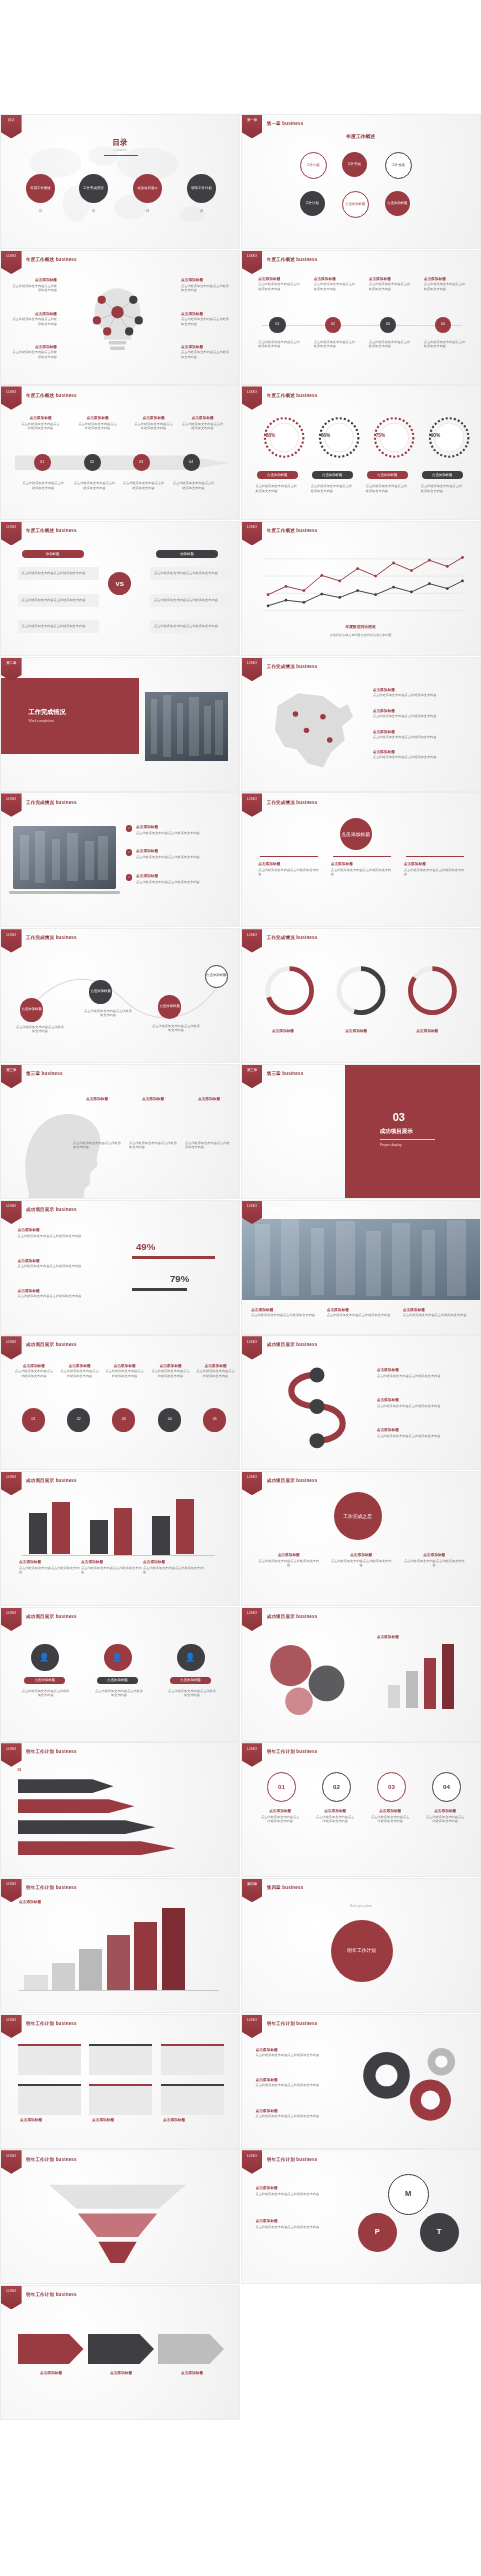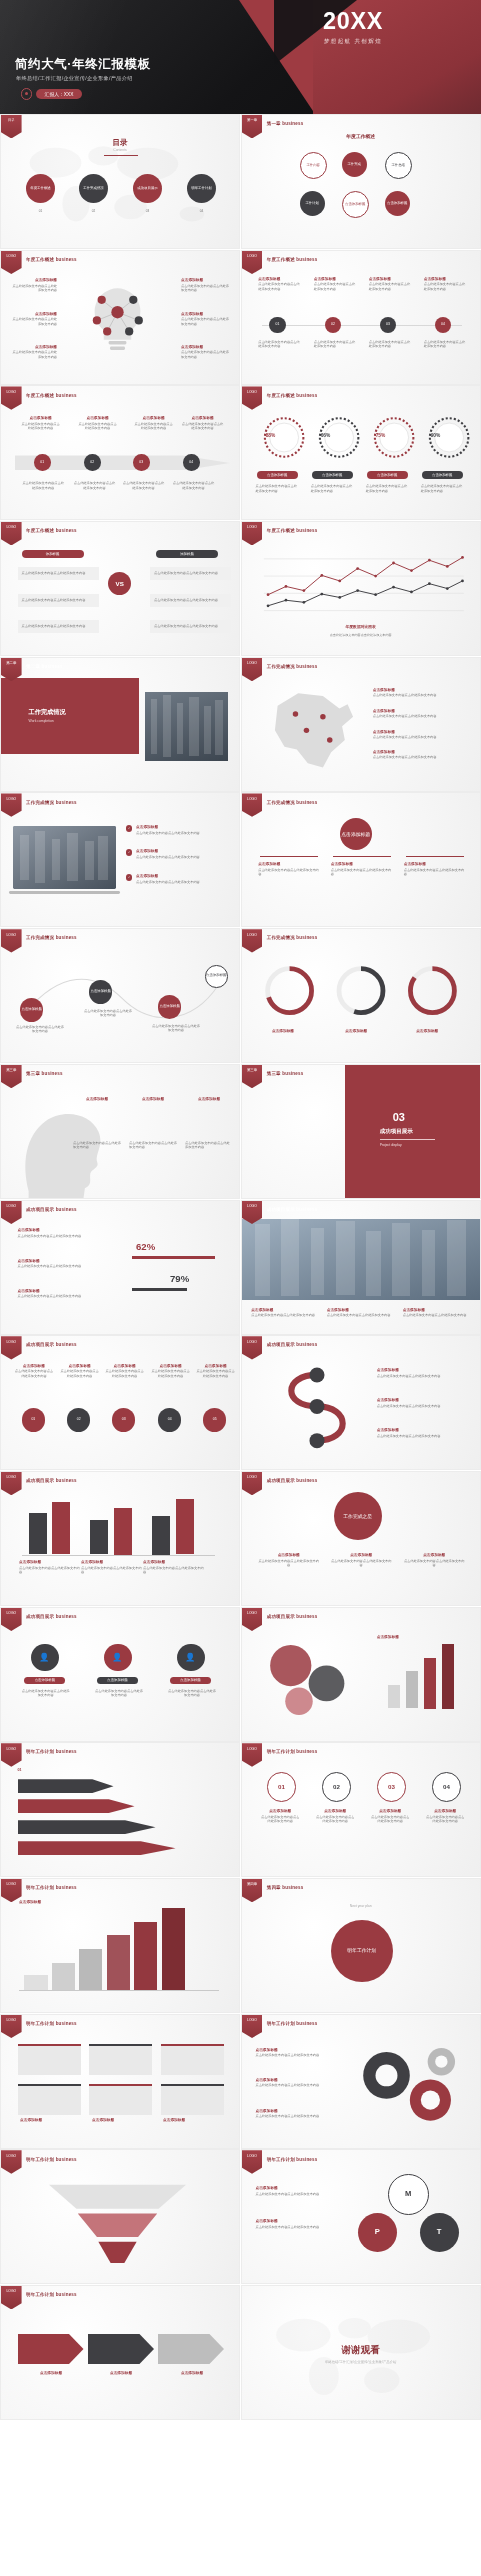--- a/index.html
+++ b/index.html
@@ -62,39 +62,20 @@
   .shape-sq{position:absolute;}
   .tri-arrow{position:absolute;clip-path:polygon(0 0,78% 0,100% 50%,78% 100%,0 100%);}
   .bldg{position:absolute;overflow:hidden;}
   .bldg i{position:absolute;display:block;background:rgba(255,255,255,.16);}
 </style>
 </head>
 <body>
 
 <div id="page">
 
-  <div class="cover">
-    <div class="bg-dark"></div>
-    <div class="tri-red"></div>
-    <div class="tri-red2"></div>
-    <div class="tri-blk"></div>
-    <div class="sheen"></div>
-    <div class="yearbox">
-      <div class="year">20XX</div>
-      <div class="slogan">梦想起航 共创辉煌</div>
-    </div>
-    <div class="maintitle">简约大气·年终汇报模板</div>
-    <div class="subtitle">年终总结/工作汇报/企业宣传/企业形象/产品介绍</div>
-    <div class="reporter">
-      <span class="rep-ring">
-          <span class="rep-dot"></span>
-        </span>
-      <span class="rep-pill">汇报人：XXX</span>
-    </div>
-  </div>
 
   <div class="grid">
 
     <div class="slide">
       <div class="paper"></div>
       <svg class="worldmap" viewBox="0 0 349 196">
         <g fill="#cfcfcf">
             <ellipse cx="80" cy="70" rx="38" ry="22"></ellipse>
             <ellipse cx="150" cy="60" rx="22" ry="14"></ellipse>
         <ellipse cx="215" cy="72" rx="45" ry="24"></ellipse>
@@ -518,21 +499,21 @@
 
     <div class="slide">
       <div class="paper"></div>
       <div class="tag">
           <span class="t">LOGO</span>
         </div>
       <div class="slide-hd">成功项目展示 business</div>
       <div class="box" style="left:16.5px;top:27.5px;width:83px;"><span class="bt">点击添加标题</span><span>点击此处添加文本内容点击此处添加文本内容</span></div>
       <div class="box" style="left:16.5px;top:58px;width:83px;"><span class="bt">点击添加标题</span><span>点击此处添加文本内容点击此处添加文本内容</span></div>
       <div class="box" style="left:16.5px;top:88px;width:83px;"><span class="bt">点击添加标题</span><span>点击此处添加文本内容点击此处添加文本内容</span></div>
-      <div class="txt" style="left:135px;top:40px;font-size:9.6px;font-weight:bold;color:#9a3a41;">62%</div>
+      <div class="txt" style="left:135px;top:40px;font-size:9.6px;font-weight:bold;color:#9a3a41;">49%</div>
       <div class="txt" style="left:169px;top:72px;font-size:9.6px;font-weight:bold;color:#3f3f43;">79%</div>
       <div class="line" style="left:131px;top:55px;width:83px;height:3.4px;background:#9a3a41;"></div>
       <div class="line" style="left:131px;top:87px;width:55px;height:3.4px;background:#3f3f43;"></div>
     </div>
 
     <div class="slide">
       <div class="paper"></div>
       <div class="bldg" style="left:0;top:18px;width:240px;height:81px;background:linear-gradient(160deg,#9fb0c0,#5a6b7c);">
         <i style="left:13.8px;top:5.5px;width:15px;height:72px;"></i>
           <i style="left:39px;top:0px;width:18px;height:77px;"></i>
@@ -824,30 +805,16 @@
           <span class="bt">点击添加标题</span>
         </div>
       <div class="box" style="left:89px;top:85px;width:62px;text-align:center;">
           <span class="bt">点击添加标题</span>
         </div>
       <div class="box" style="left:160px;top:85px;width:62px;text-align:center;">
           <span class="bt">点击添加标题</span>
         </div>
     </div>
 
-    <div class="slide">
-      <div class="paper"></div>
-      <svg class="worldmap" viewBox="0 0 349 196">
-        <g fill="#d2d2d2">
-            <ellipse cx="90" cy="72" rx="40" ry="24"></ellipse>
-            <ellipse cx="165" cy="62" rx="24" ry="15"></ellipse>
-        <ellipse cx="230" cy="74" rx="46" ry="25"></ellipse>
-            <ellipse cx="120" cy="132" rx="22" ry="28"></ellipse>
-        <ellipse cx="205" cy="138" rx="26" ry="19"></ellipse>
-          </g>
-      </svg>
-      <div class="thx" style="top:58px;font-size:9.6px;">谢谢观看</div>
-      <div class="csub" style="top:74px;font-size:3.4px;">年终总结/工作汇报/企业宣传/企业形象/产品介绍</div>
-    </div>
 
   </div>
 </div>
 
 
 </body></html>

